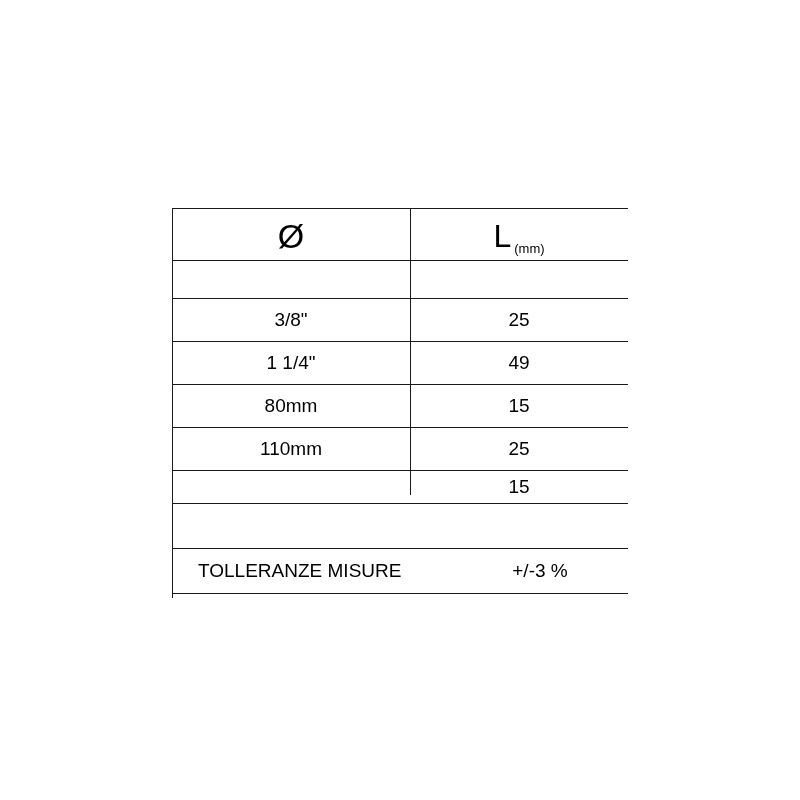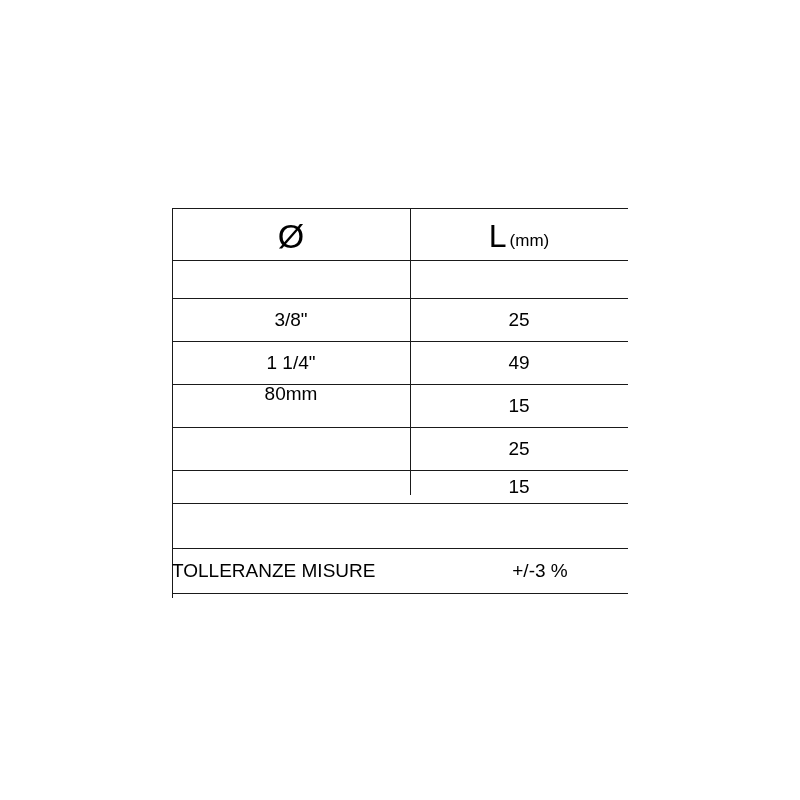--- a/index.html
+++ b/index.html
@@ -59,33 +59,34 @@
     font-size: 34px;
     line-height: 1;
     font-family: "Liberation Sans", sans-serif;
     letter-spacing: 0px;
   }
   .hdr-l {
     font-size: 32px;
     line-height: 1;
   }
   .hdr-l .unit {
-    font-size: 17px;
+    font-size: 13px;
     margin-left: 3px;
     position: relative;
-    top: 4px;
+    top: 12px;
   }
 
   .val {
     font-size: 19px;
   }
 
   .tol-label {
     font-size: 19px;
     justify-content: flex-start;
+    padding-left: 26px;
   }
   .tol-value {
     font-size: 19px;
   }
 </style>
 </head>
 <body>
 
 <div id="sheet">
 
@@ -114,23 +115,24 @@
 
     <div class="cell val" style="left:0px;   top:52px;  width:238px; height:38px;"></div>
     <div class="cell val" style="left:238px; top:52px;  width:218px; height:38px;"></div>
 
     <div class="cell val" style="left:0px;   top:90px;  width:238px; height:43px;">3/8"</div>
     <div class="cell val" style="left:238px; top:90px;  width:218px; height:43px;">25</div>
 
     <div class="cell val" style="left:0px;   top:133px; width:238px; height:43px;">1 1/4"</div>
     <div class="cell val" style="left:238px; top:133px; width:218px; height:43px;">49</div>
 
-    <div class="cell val" style="left:0px;   top:164px; width:238px; height:43px;">80mm</div>
+    <div class="cell val" style="left:0px;   top:176px; width:238px; height:43px;">80mm</div>
     <div class="cell val" style="left:238px; top:176px; width:218px; height:43px;">15</div>
 
+    <div class="cell val" style="left:0px;   top:219px; width:238px; height:43px;">110mm</div>
     <div class="cell val" style="left:238px; top:219px; width:218px; height:43px;">25</div>
 
     <div class="cell val" style="left:238px; top:262px; width:218px; height:33px;">15</div>
 
     <div class="cell tol-label" style="left:0px;   top:340px; width:280px; height:45px;">TOLLERANZE MISURE</div>
     <div class="cell tol-value" style="left:280px; top:340px; width:176px; height:45px;">+/-3 %</div>
 
   </div>
 </div>
 

